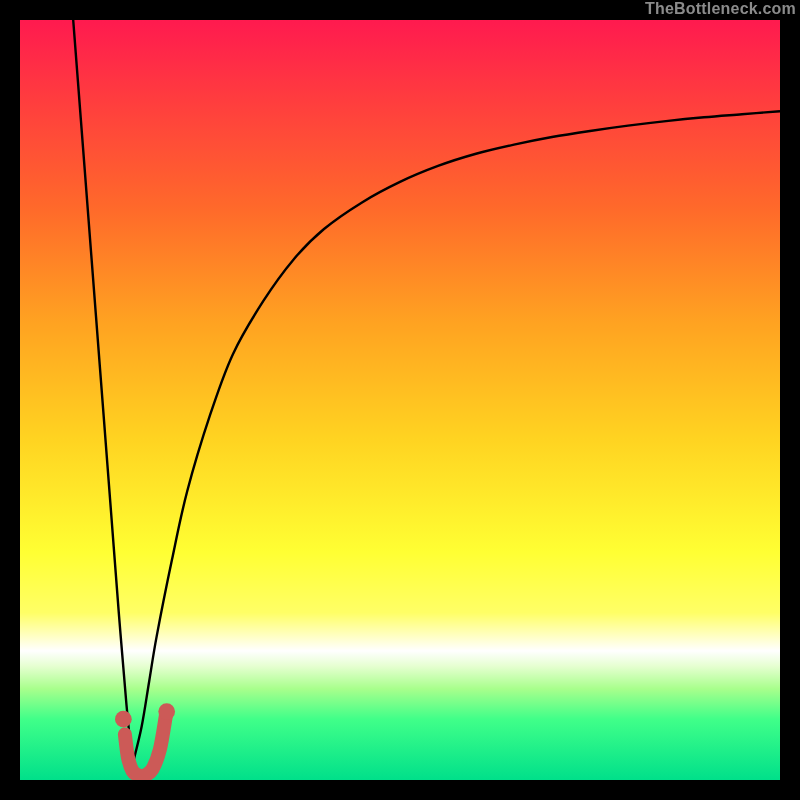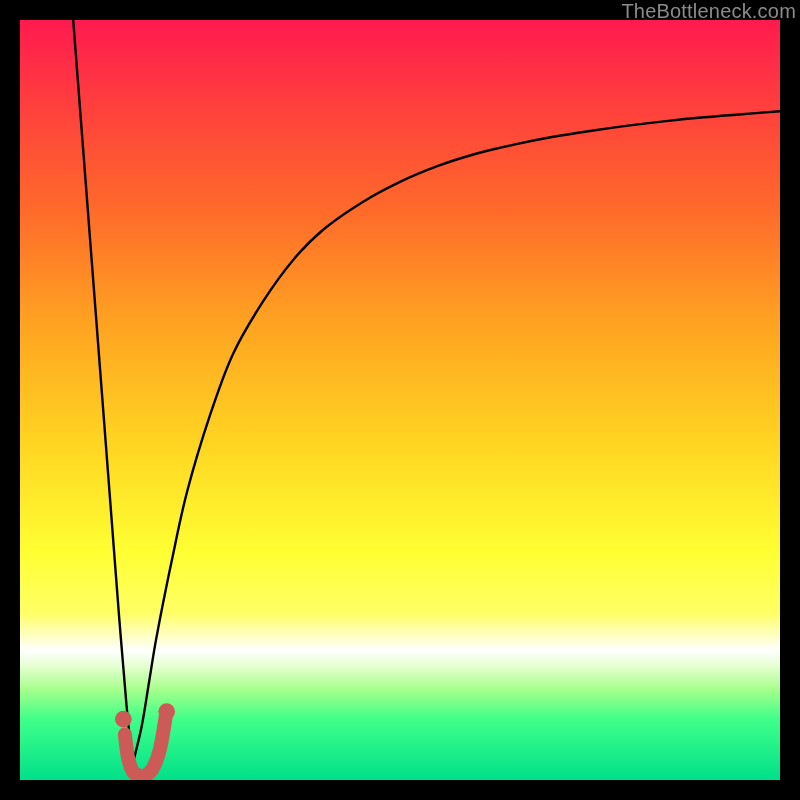--- a/index.html
+++ b/index.html
@@ -46,22 +46,22 @@
     left: 0;
     top: 0;
     width: 760px;
     height: 760px;
   }
   .watermark {
     position: absolute;
     top: 0;
     right: 4px;
     color: #8b8b8b;
-    font-size: 20px;
-    font-weight: 400;
+    font-size: 16px;
+    font-weight: 700;
     letter-spacing: 0.2px;
     user-select: none;
   }
 </style>
 </head>
 <body>
 
 <div class="frame">
   <div class="plot">
     <svg class="curves" viewBox="0 0 760 760" preserveAspectRatio="none">

